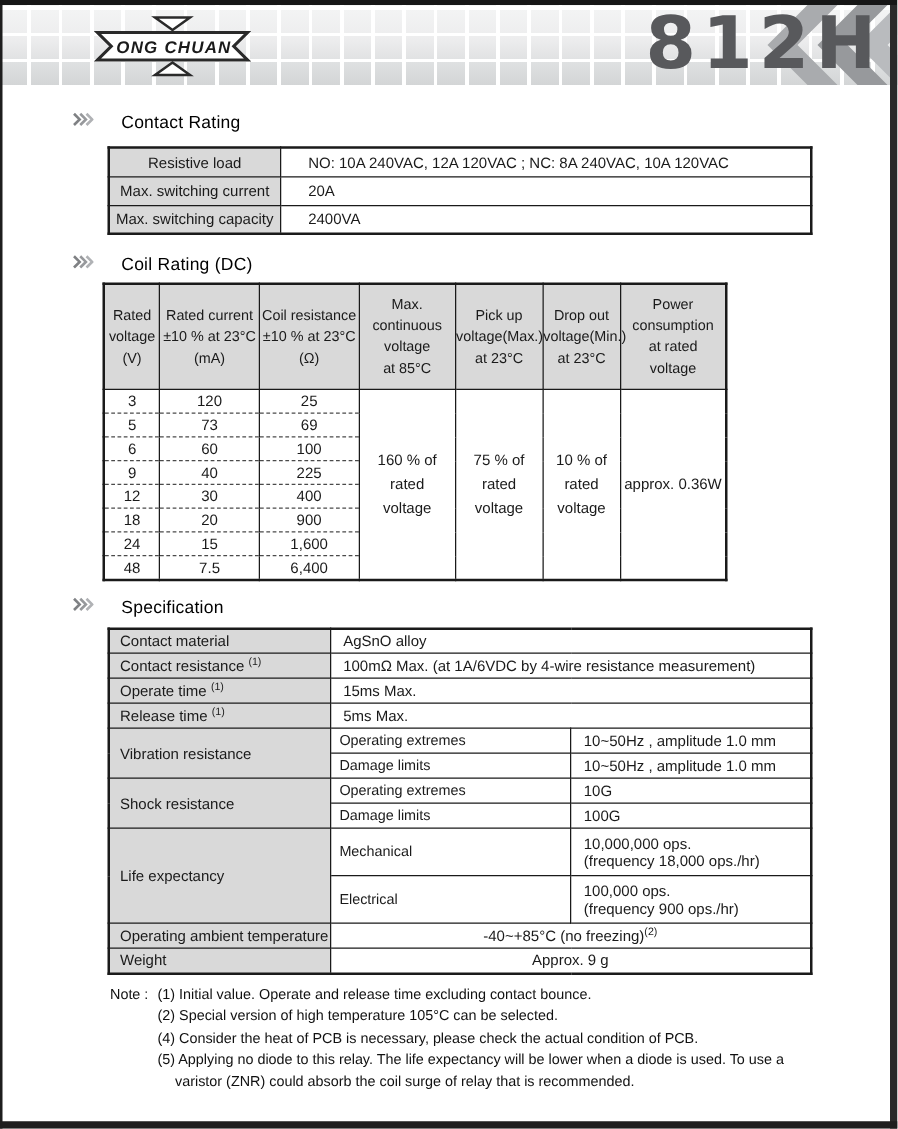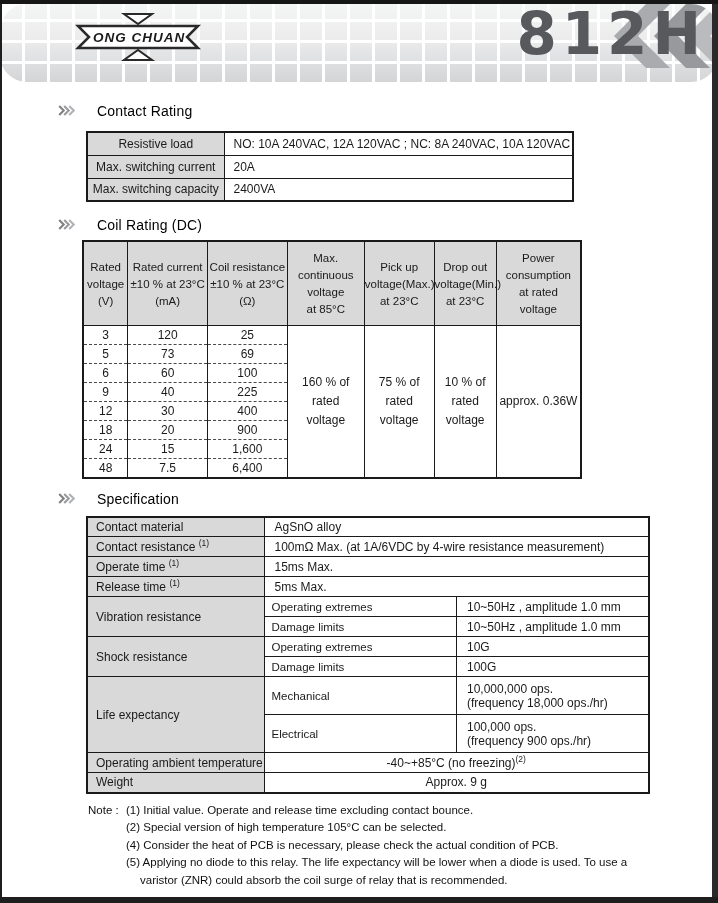--- a/index.html
+++ b/index.html
@@ -14,27 +14,26 @@
 
   
   .edge-left   { position: absolute; left: 0; top: 4px; bottom: 0; width: 2px; background: #1e1e1e; z-index: 50; }
   .edge-right  { position: absolute; right: 0; top: 4px; bottom: 0; width: 6px; background: #2a2a2a; z-index: 50; }
   .edge-bottom { position: absolute; left: 0; right: 0; bottom: 0; height: 6px; background: #1e1e1e; z-index: 50; }
 
   
   .topbar { height: 4px; background: #161616; }
   .header {
     position: relative;
-    height: 78px;
+    height: 64px;
     overflow: hidden;
     background:
       repeating-linear-gradient(90deg, rgba(255,255,255,0) 0 22px, #ffffff 22px 25px),
       repeating-linear-gradient(0deg, rgba(255,255,255,0) 0 18px, #ffffff 18px 21px),
       linear-gradient(180deg, #f4f5f5 0%, #ececed 45%, #dddfe0 75%, #d3d5d6 100%);
-    border-radius: 27px;
   }
   .logo-wrap { position: absolute; left: 72px; top: 7px; }
   .model {
     position: absolute;
     right: 12px;
     top: -2px;
     font-family: "DejaVu Sans", sans-serif;
     font-weight: bold;
     font-size: 58px;
     line-height: 64px;
@@ -50,24 +49,24 @@
   .sec-head { display: flex; align-items: center; gap: 22px; margin-top: 20px; }
   .sec-head .txt { font-size: 14px; color: #000; letter-spacing: .2px; }
   .sec-icon { display: inline-block; }
 
   table { border-collapse: collapse; table-layout: fixed; margin-left: 28px; }
   td, th { border: 1px solid #1a1a1a; font-size: 12px; font-weight: normal; color: #1a1a1a; }
   table { border: 2px solid #1a1a1a; }
   .gray { background: #d9d9d9; }
 
   
-  .contact { width: 488px; margin-top: 11px; }
+  .contact { width: 564px; margin-top: 11px; }
   .contact td { height: 23px; }
   .contact .lbl { width: 137px; text-align: center; }
-  .contact .val { padding-left: 9px; }
+  .contact .val { padding-left: 22px; }
 
   
   .coil { width: 500px; margin-left: 24px; margin-top: 6px; }
   .coil th { background: #d9d9d9; font-size: 11.5px; line-height: 17px; padding: 8px 0 7px; text-align: center; }
   .coil td.num { height: 19px; text-align: center; border-top: 0; border-bottom: 1px dashed #4a4a4a; }
   .coil tr:last-child td.num { border-bottom: 0; }
   .coil td.mc { text-align: center; font-size: 12px; line-height: 19px; vertical-align: middle; }
   .coil .mc span { display: block; }
   .cw1 { width: 9%; } .cw2 { width: 16%; } .cw3 { width: 16%; } .cw4 { width: 15.5%; }
   .cw5 { width: 14%; } .cw6 { width: 12.5%; } .cw7 { width: 17%; }

